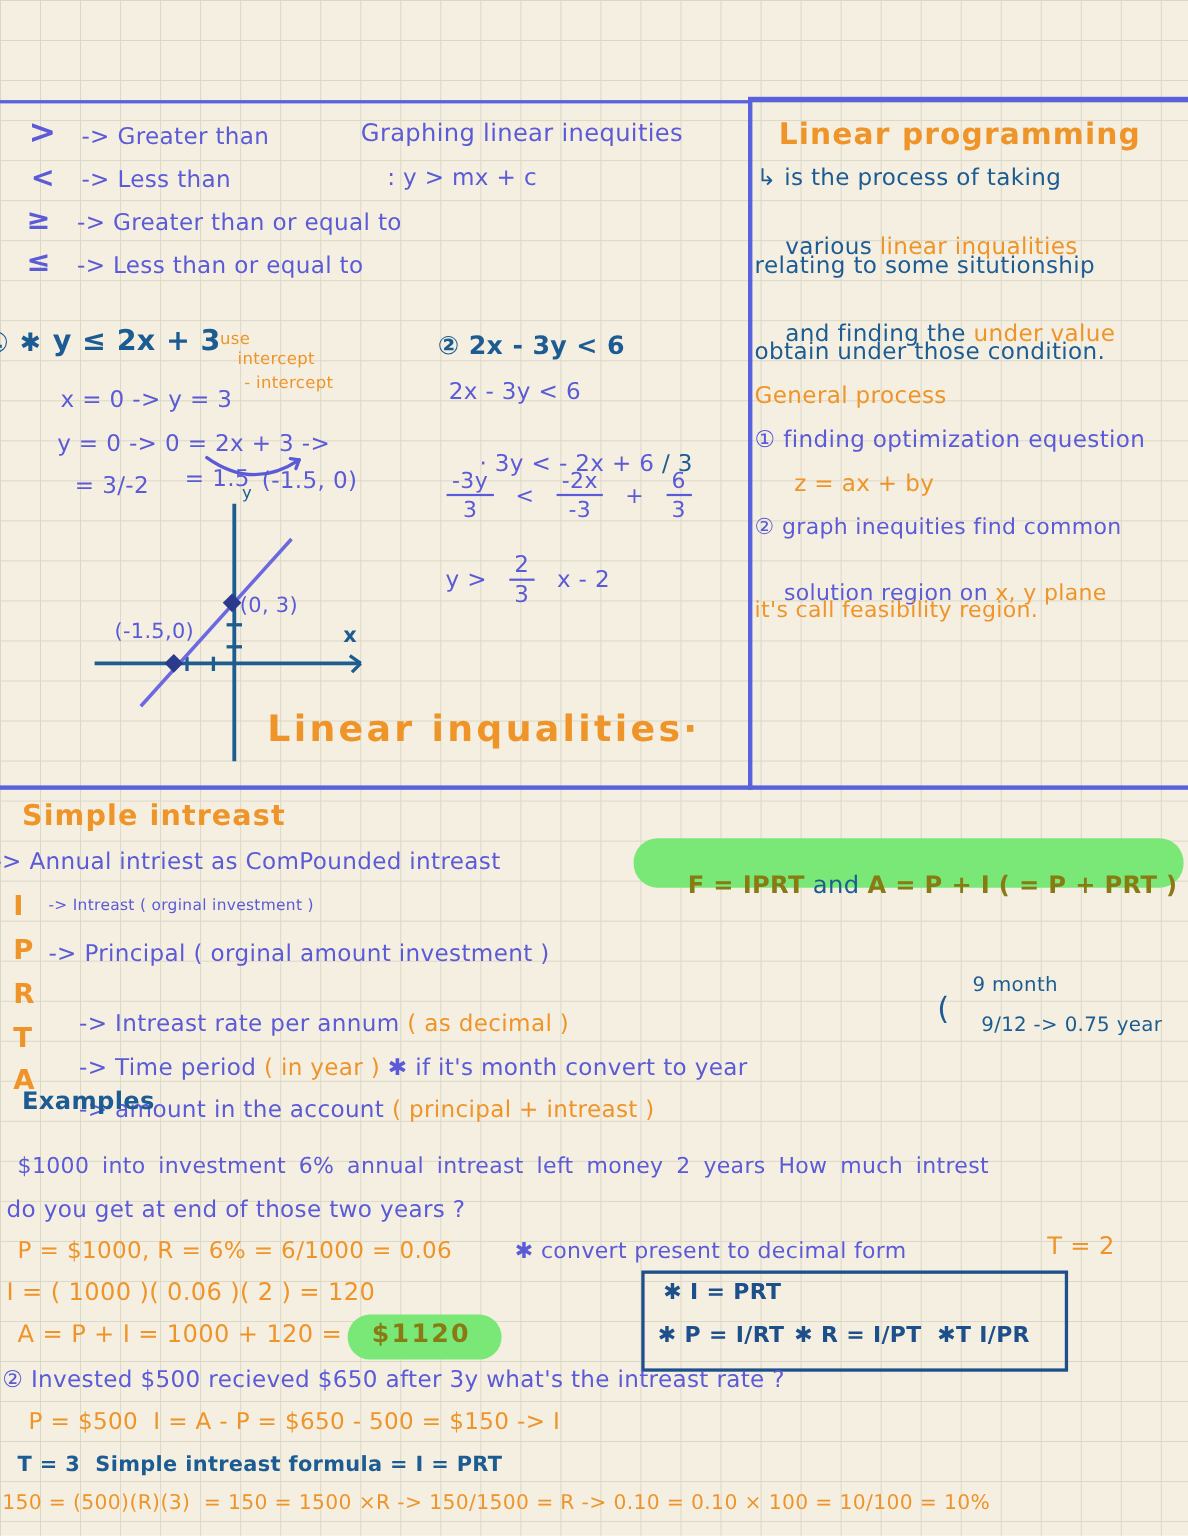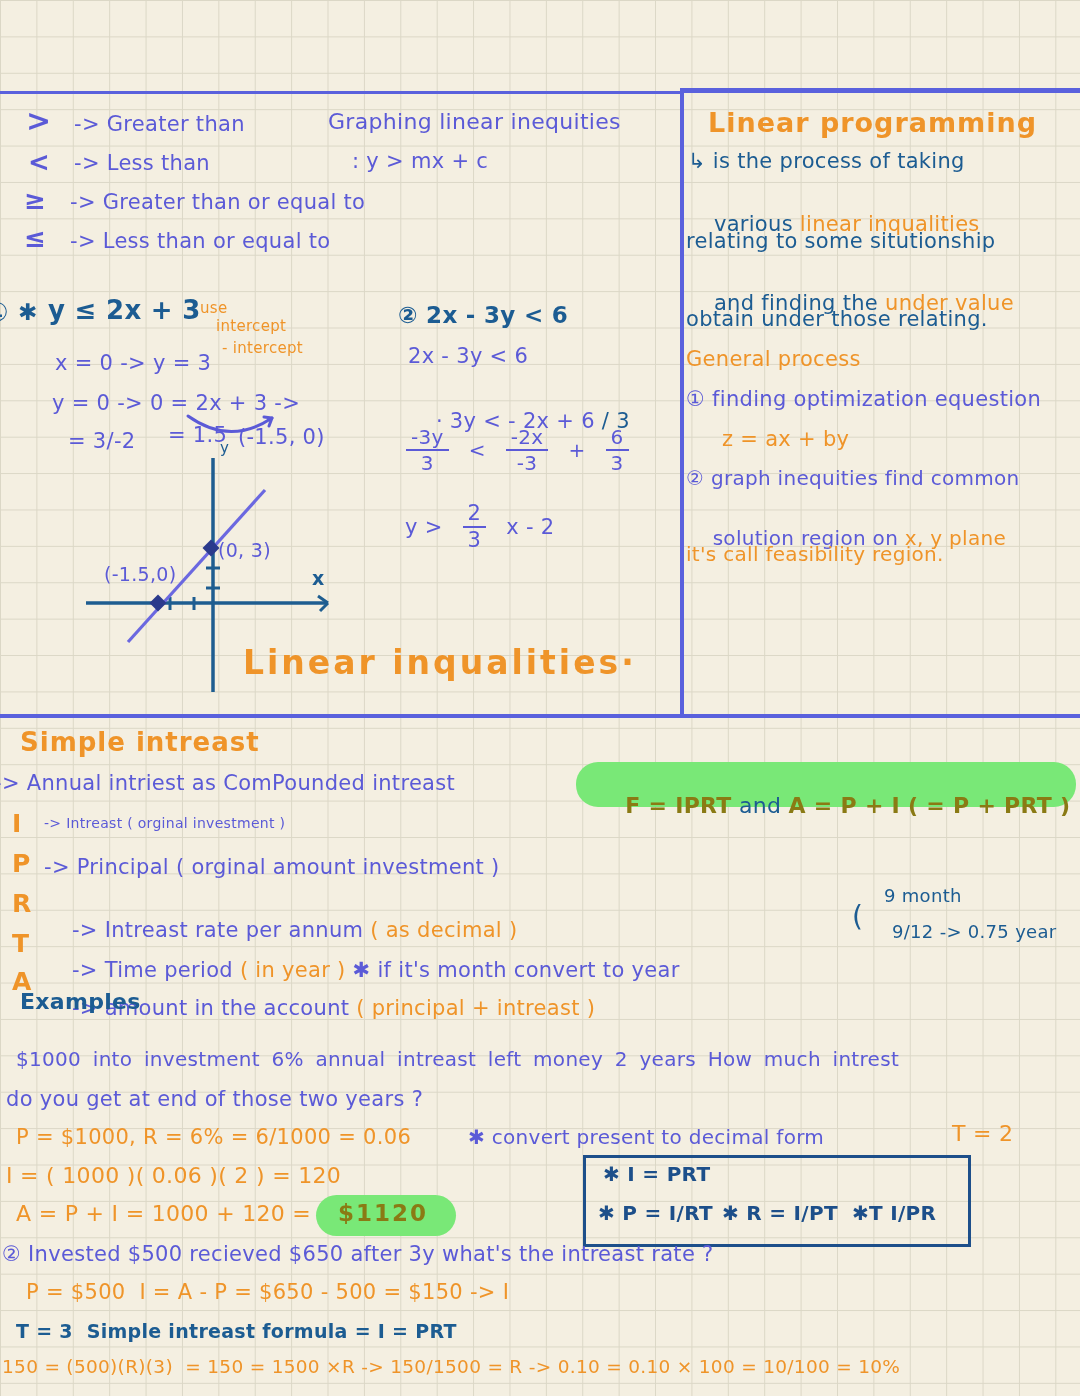--- a/index.html
+++ b/index.html
@@ -51,21 +51,21 @@
 
   <div class="t orange bold" style="left:708px;top:108px;font-size:27px;letter-spacing:1px;">Linear programming</div>
   <div class="t navy" style="left:688px;top:150px;font-size:21px;">↳ is the process of taking</div>
   <div class="t" style="left:686px;top:190px;font-size:21px;">
     <span class="navy">various </span><span class="orange">linear inqualities</span>
   </div>
   <div class="t navy" style="left:686px;top:230px;font-size:21px;">relating to some situtionship</div>
   <div class="t" style="left:686px;top:269px;font-size:21px;">
     <span class="navy">and finding the </span><span class="orange">under value</span>
   </div>
-  <div class="t navy" style="left:686px;top:308px;font-size:21px;">obtain under those relating.</div>
+  <div class="t navy" style="left:686px;top:308px;font-size:21px;">obtain under those condition.</div>
   <div class="t orange" style="left:686px;top:348px;font-size:21px;">General process</div>
   <div class="t blue" style="left:686px;top:388px;font-size:21px;">① finding optimization equestion</div>
   <div class="t orange" style="left:722px;top:428px;font-size:21px;">z = ax + by</div>
   <div class="t blue" style="left:686px;top:467px;font-size:20px;">② graph inequities find common</div>
   <div class="t" style="left:686px;top:505px;font-size:20px;">
     <span class="blue">solution region on </span><span class="orange">x, y plane</span>
   </div>
   <div class="t orange" style="left:686px;top:543px;font-size:20px;">it's call feasibility region.</div>
 
   <div class="t navy bold" style="left:-14px;top:298px;font-size:26px;">①</div>

